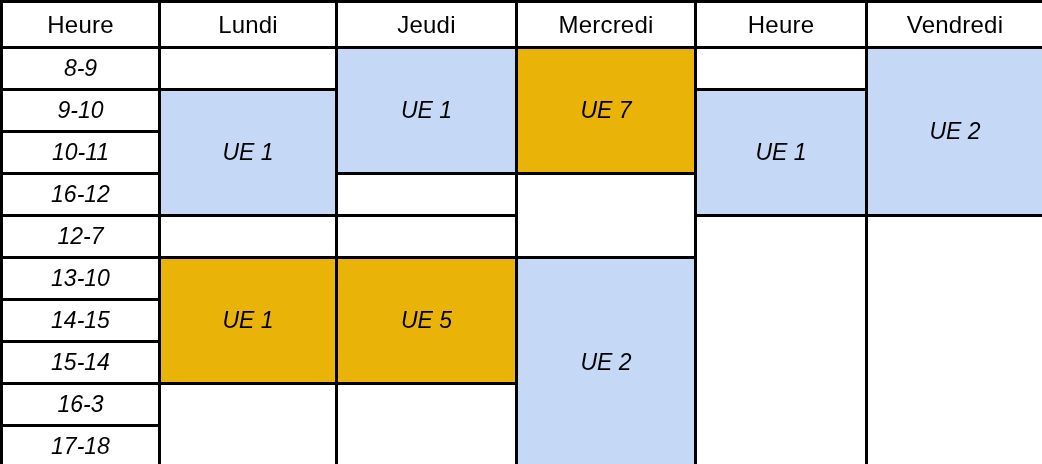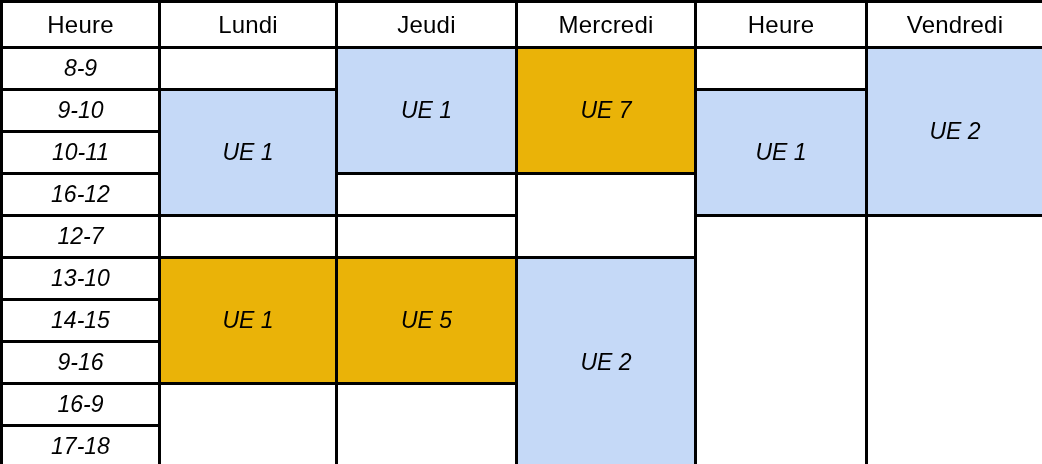--- a/index.html
+++ b/index.html
@@ -124,25 +124,25 @@
         <td class="session dark" rowspan="3">UE 1</td>
         <td class="session dark" rowspan="3">UE 5</td>
         <td class="session light" rowspan="5">UE 2</td>
       </tr>
 
       <tr>
         <td class="hour-cell">14-15</td>
       </tr>
 
       <tr>
-        <td class="hour-cell">9-16</td>
+        <td class="hour-cell">15-14</td>
       </tr>
 
       <tr>
-        <td class="hour-cell">16-9</td>
+        <td class="hour-cell">16-3</td>
         <td class="empty" rowspan="2"></td>
         <td class="empty" rowspan="2"></td>
       </tr>
 
       <tr>
         <td class="hour-cell">17-18</td>
       </tr>
 
     </tbody>
   </table>

